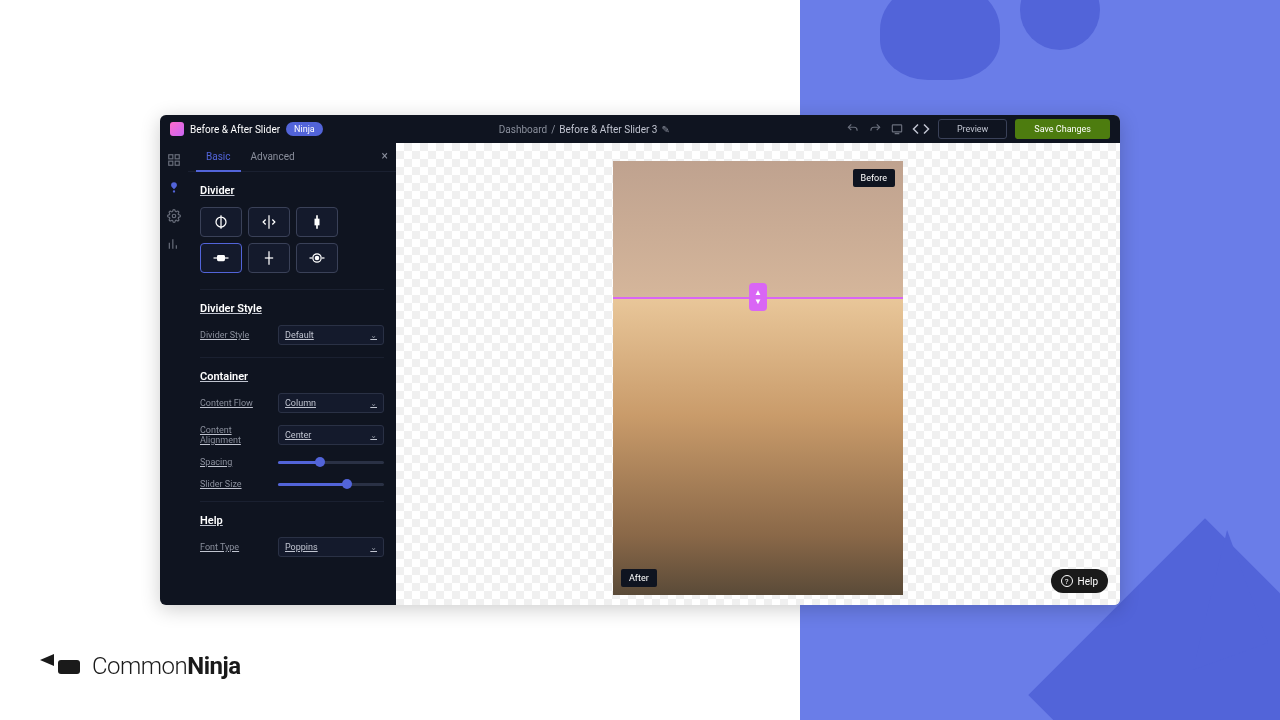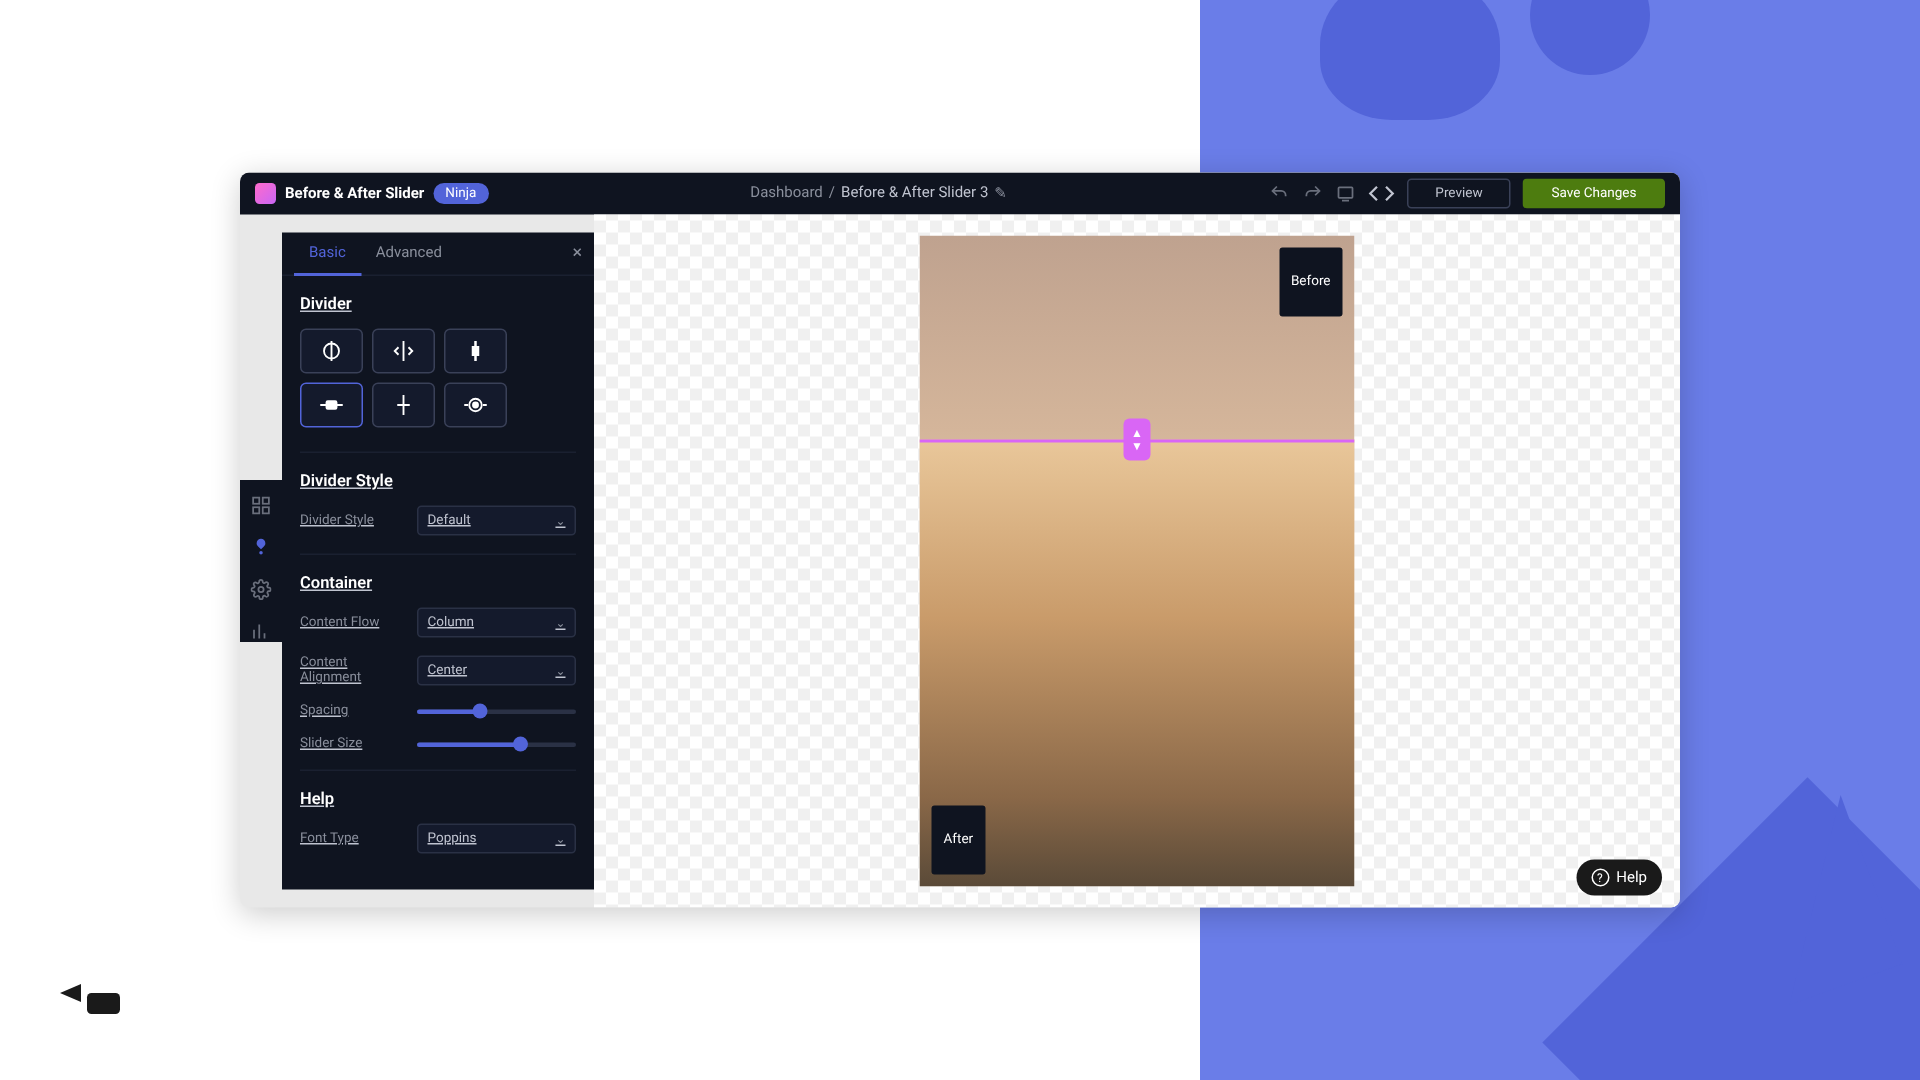--- a/index.html
+++ b/index.html
@@ -9,33 +9,33 @@
 .blob1 { position: absolute; top: -20px; right: 280px; width: 120px; height: 100px; background: #5264d9; border-radius: 50% 50% 40% 40%; }
 .blob2 { position: absolute; top: -30px; right: 180px; width: 80px; height: 80px; background: #5264d9; border-radius: 50%; }
 .blob3 { position: absolute; bottom: -100px; right: -50px; width: 250px; height: 250px; background: #5264d9; transform: rotate(45deg); }
 .blob4 { position: absolute; bottom: 60px; right: 30px; width: 0; height: 0; border-left: 80px solid transparent; border-right: 0 solid transparent; border-bottom: 120px solid #5264d9; transform: rotate(-20deg); }
 
 .app-window { position: absolute; left: 160px; top: 115px; width: 960px; height: 490px; background: #e8e8e8; border-radius: 6px; overflow: hidden; display: flex; flex-direction: column; box-shadow: 0 4px 20px rgba(0,0,0,0.2); }
 
 .topbar { height: 28px; background: #0f1420; display: flex; align-items: center; padding: 0 10px; color: #fff; font-size: 10px; }
 .topbar-left { display: flex; align-items: center; gap: 6px; }
 .app-logo { width: 14px; height: 14px; background: linear-gradient(135deg,#ff6bcb,#c966f5); border-radius: 3px; }
-.app-name { font-size: 10px; font-weight: 700; }
+.app-name { font-size: 10px; font-weight: 400; }
 .badge { background: #5264d9; color: #fff; padding: 2px 8px; border-radius: 8px; font-size: 9px; }
 .topbar-center { flex: 1; display: flex; justify-content: center; gap: 4px; color: #8a8f9c; }
 .bc-item { color: #8a8f9c; }
 .bc-item.active { color: #c0c4d0; text-align: right; }
 .topbar-right { display: flex; align-items: center; gap: 8px; }
 .topbar-icon { width: 14px; height: 14px; color: #6a6f7c; display:flex;align-items:center;justify-content:center; }
 .topbar-icon.code { width:18px; height:16px; }
 .btn { font-size: 9px; padding: 4px 18px; border-radius: 3px; cursor: pointer; border: 1px solid transparent; }
 .btn-outline { border-color: #3a4158; background: transparent; color: #c0c4d0; }
 .btn-primary { background: #4d7c0f; color: #fff; }
 
-.app-body { flex: 1; display: flex; overflow: hidden; align-items: center; }
+.app-body { flex: 1; display: flex; overflow: hidden; }
 
 .icon-rail { width: 28px; background: #0f1420; display: flex; flex-direction: column; align-items: center; padding-top: 10px; gap: 14px; }
 .rail-item { width: 14px; height: 14px; display:flex; align-items:center; justify-content:center; color: #6a6f7c; cursor: pointer; }
 .rail-item.active { color: #5264d9; }
 
 .sidebar { width: 208px; background: #0f1420; color: #c0c4d0; display: flex; flex-direction: column; font-size: 10px; position: relative; }
 .tabs { display: flex; border-bottom: 1px solid #1a2030; padding: 0 8px; position: relative; }
 .tab { padding: 8px 10px; font-size: 10px; color: #8a8f9c; cursor: pointer; }
 .tab.active { color: #5264d9; border-bottom: 2px solid #5264d9; margin-bottom: -1px; }
 .close-x { position: absolute; right: 8px; top: 6px; color: #8a8f9c; font-size: 12px; cursor: pointer; }
@@ -53,21 +53,21 @@
 .slider-fill { position: absolute; left: 0; height: 100%; background: #5264d9; border-radius: 2px; }
 .slider-thumb { position: absolute; top: 50%; width: 10px; height: 10px; background: #5264d9; border-radius: 50%; transform: translate(-50%,-50%); }
 .section-block { border-top: 1px solid #1a2030; padding-top: 12px; margin-top: 4px; }
 
 .canvas { flex: 1; background: repeating-conic-gradient(#f0f0f0 0% 25%, #fff 0% 50%) 0 0/16px 16px; display: flex; align-items: flex-start; justify-content: center; padding: 18px 0; position: relative; }
 .preview { width: 290px; height: 434px; position: relative; overflow: hidden; }
 .img-before { position: absolute; inset: 0; background: linear-gradient(180deg,#bfa28f 0%,#d4b59a 30%,#e8d5c0 60%,#f0e8dc 100%); }
 .img-after { position: absolute; left: 0; right: 0; bottom: 0; top: 136px; background: linear-gradient(180deg,#e9c79a 0%,#c99b6a 40%,#8a6848 80%,#5a4a38 100%); }
 .divider-line { position: absolute; left: 0; right: 0; top: 136px; height: 2px; background: #d966f5; }
 .handle { position: absolute; left: 50%; top: 136px; transform: translate(-50%,-50%); width: 18px; height: 28px; background: #d966f5; border-radius: 4px; display: flex; flex-direction: column; align-items: center; justify-content: center; gap: 0; color: #fff; font-size: 8px; }
-.label-chip { position: absolute; background: #0f1420; color: #fff; font-size: 9px; padding: 18px 8px; border-radius: 2px; }
+.label-chip { position: absolute; background: #0f1420; color: #fff; font-size: 9px; padding: 4px 8px; border-radius: 2px; }
 .label-before { top: 8px; right: 8px; }
 .label-after { bottom: 8px; left: 8px; }
 
 .help-btn { position: absolute; right: 12px; bottom: 12px; background: #1a1a1a; color: #fff; font-size: 10px; padding: 6px 10px; border-radius: 14px; display: flex; align-items: center; gap: 5px; cursor: pointer; }
 .help-ico { width: 12px; height: 12px; border: 1.5px solid #fff; border-radius: 50%; display: flex; align-items: center; justify-content: center; font-size: 8px; }
 
 .footer-brand { position: absolute; left: 40px; bottom: 40px; display: flex; align-items: center; gap: 12px; }
 .brand-icon { width: 40px; height: 24px; position: relative; }
 .brand-icon::before { content: ""; position: absolute; left: 0; top: 0; width: 0; height: 0; border-top: 6px solid transparent; border-bottom: 6px solid transparent; border-right: 14px solid #1a1a1a; }
 .brand-icon::after { content: ""; position: absolute; right: 0; top: 6px; width: 22px; height: 14px; background: #1a1a1a; border-radius: 3px; }
@@ -285,13 +285,14 @@
         <span class="help-ico">?</span>
         <span>Help</span>
       </div>
     </div>
 
   </div>
 </div>
 
 <div class="footer-brand">
   <div class="brand-icon"></div>
+  <div class="brand-text"><span>Common</span><b>Ninja</b></div>
 </div>
 
 </body></html>

